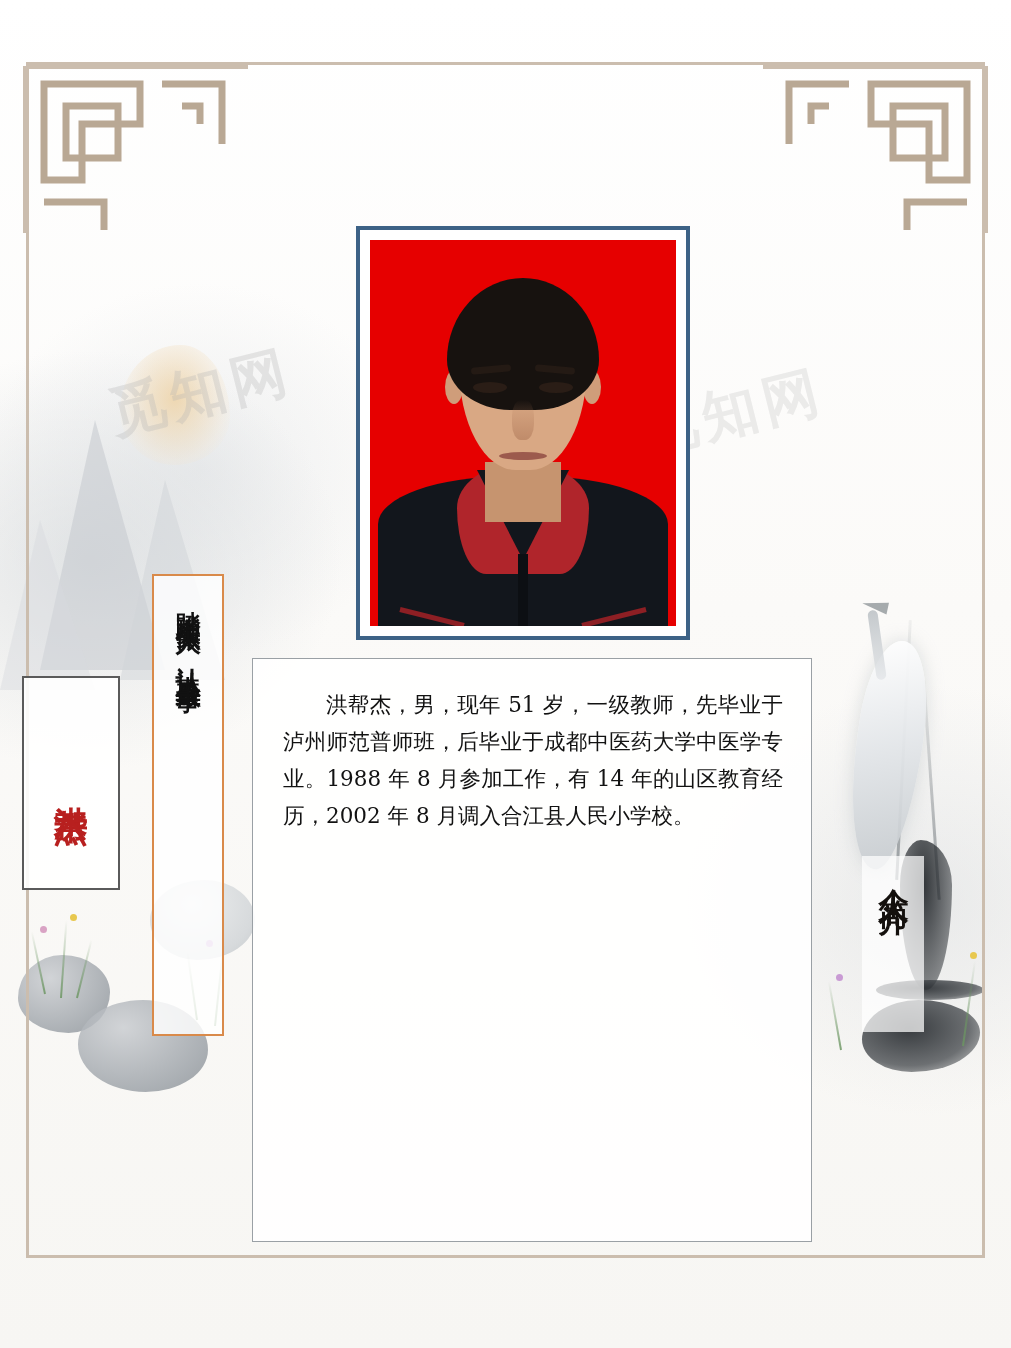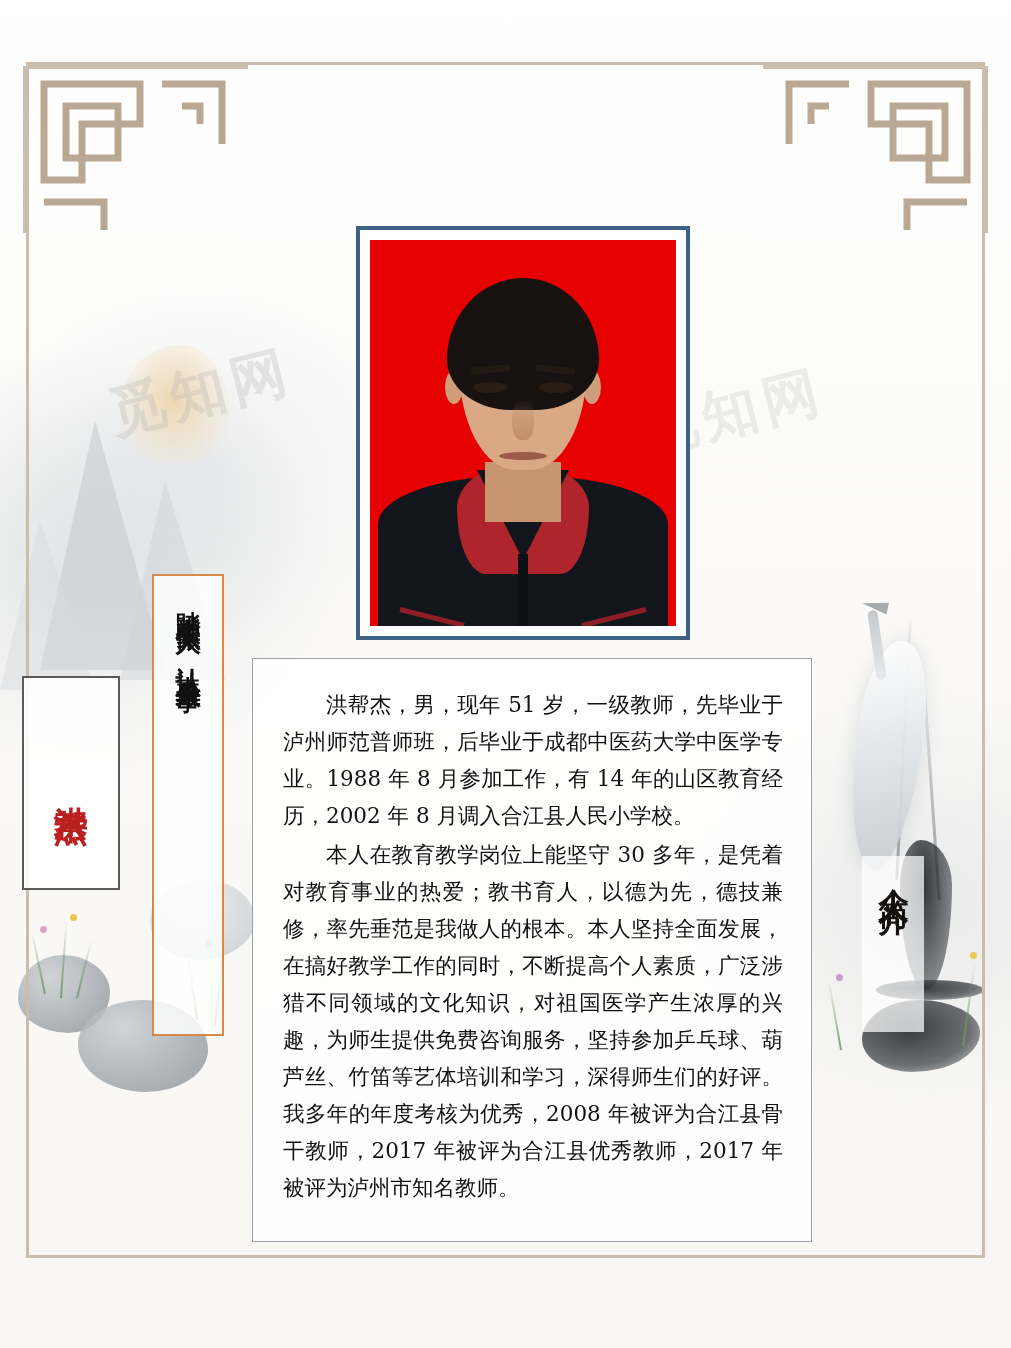--- a/index.html
+++ b/index.html
@@ -393,16 +393,15 @@
   <div class="name-box">
     <div class="name-text">洪帮杰</div>
   </div>
 
   <div class="side-label">
     <div class="side-label-text">个人简介</div>
   </div>
 
   <div class="bio-box">
     <p class="bio-p">洪帮杰，男，现年 51 岁，一级教师，先毕业于泸州师范普师班，后毕业于成都中医药大学中医学专业。1988 年 8 月参加工作，有 14 年的山区教育经历，2002 年 8 月调入合江县人民小学校。</p>
-    <p class="bio-p">本人在教育教学岗位上能坚守 30 多年，是凭着对教育事业的热爱；教书育人，以德为先，德技兼修，率先垂范是我做人的根本。本人坚持全面发展，在搞好教学工作的同时，不断提高个人素质，广泛涉猎不同领域的文化知识，对祖国医学产生浓厚的兴趣，为师生提供免费咨询服务，坚持参加乒乓球、葫芦丝、竹笛等艺体培训和学习，深得师生们的好评。我多年的年度考核为优秀，2008 年被评为合江县骨干教师，2017 年被评为合江县优秀教师，2017 年被评为泸州市知名教师。</p>
   </div>
 
 </div>
 
 </body></html>

